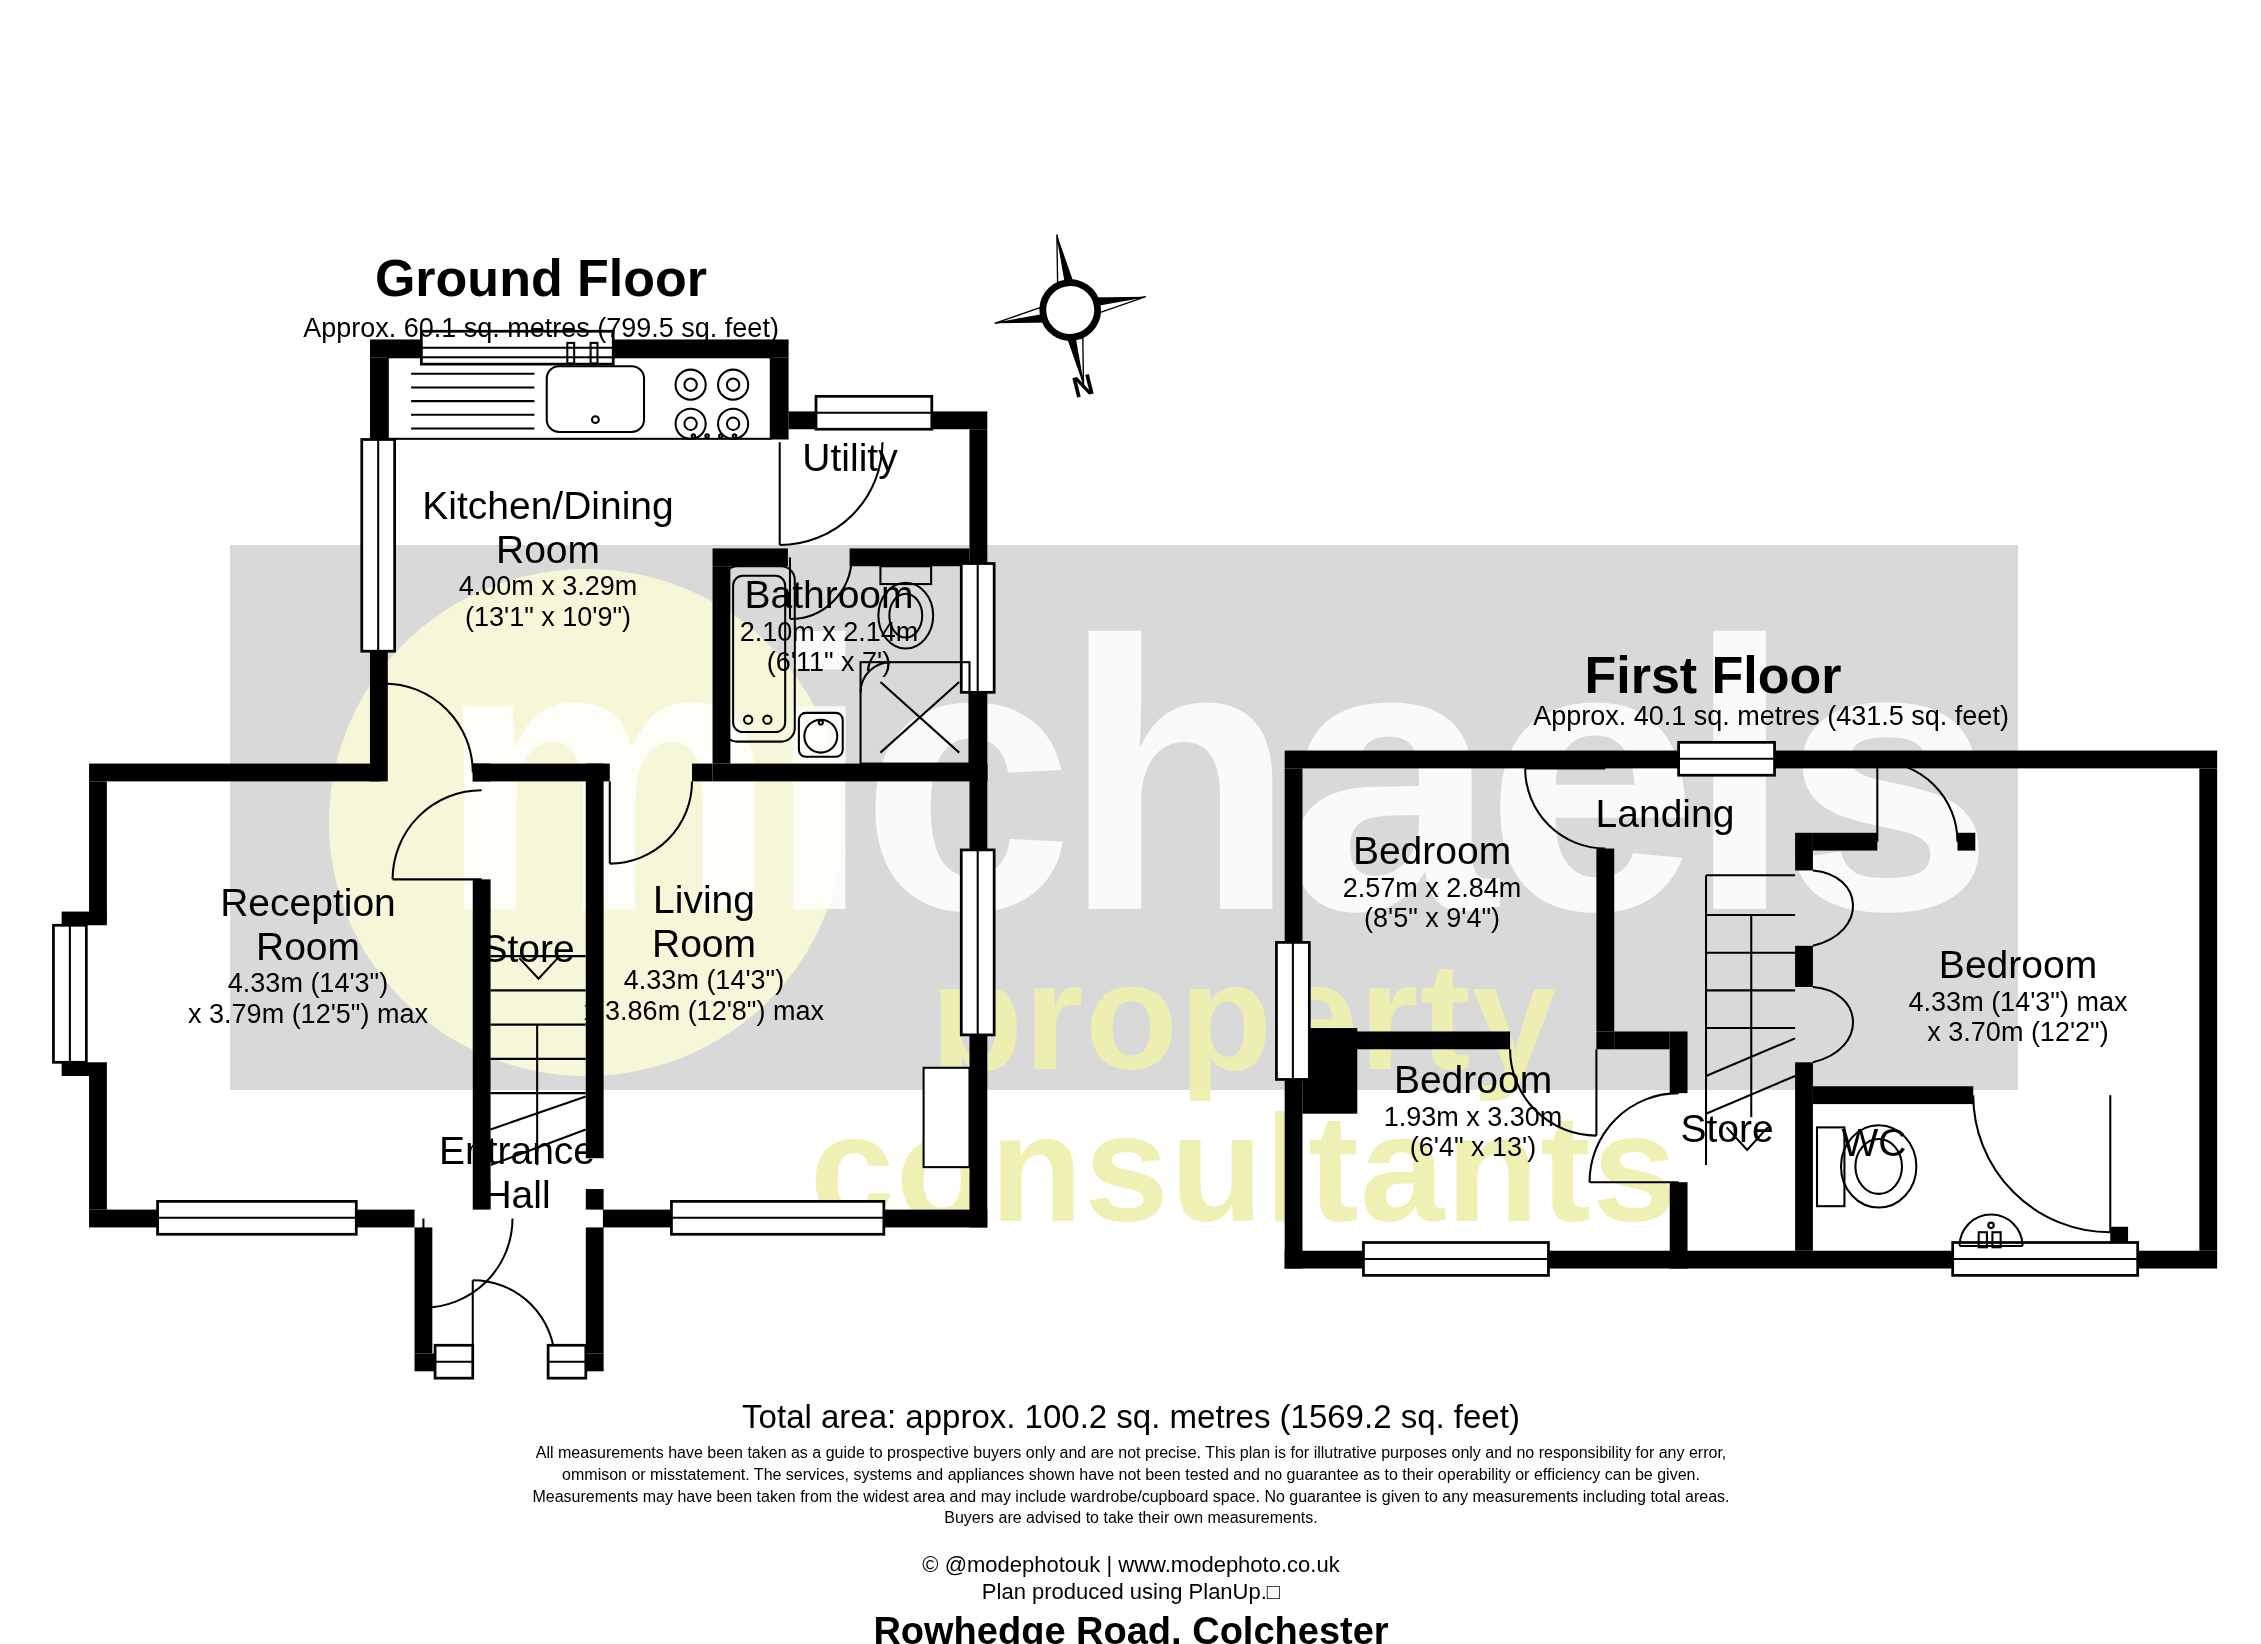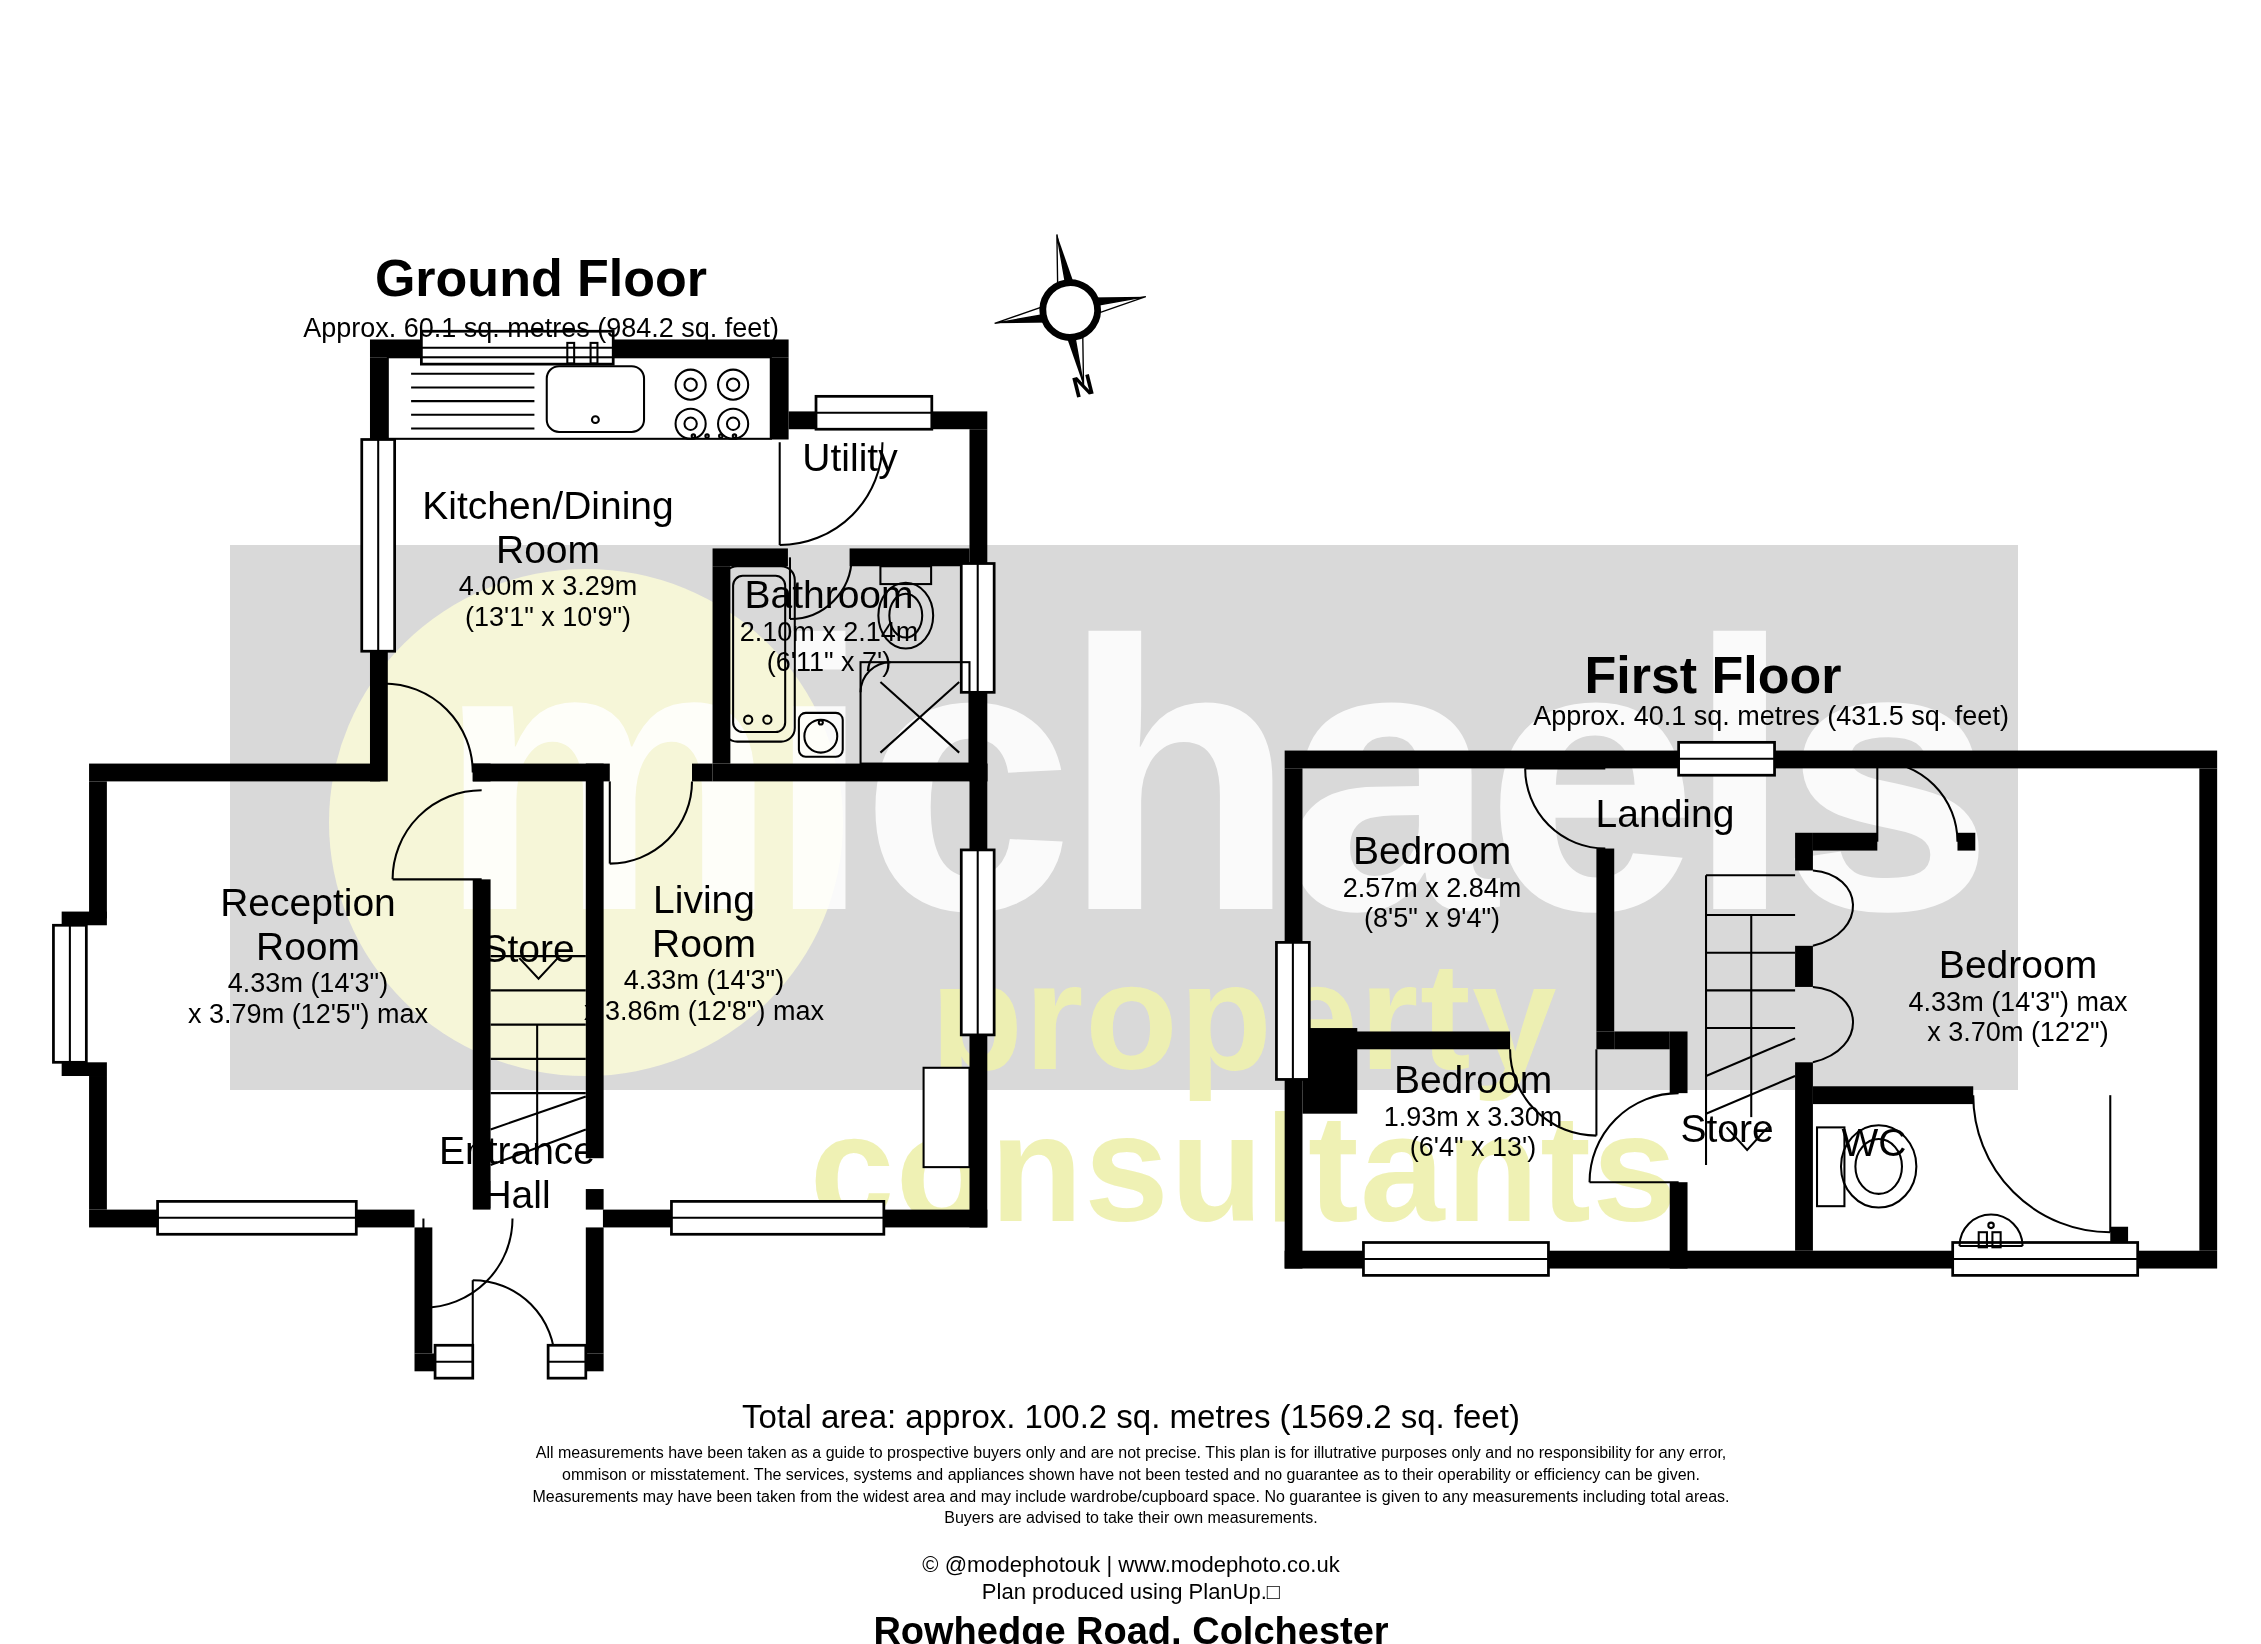--- a/index.html
+++ b/index.html
@@ -257,21 +257,21 @@
       <ellipse cx="2742" cy="1702" rx="34" ry="40"></ellipse>
     <path d="M 2860 1818 A 46 46 0 0 1 2952 1818"></path>
       <line x1="2860" y1="1818" x2="2952" y2="1818"></line>
     <rect x="2888" y="1798" width="12" height="22"></rect>
       <rect x="2908" y="1798" width="12" height="22"></rect>
     <circle cx="2906" cy="1788" r="4"></circle>
   </g>
 </svg>
 
 <div class="label ft" style="left:541px;top:278px">Ground Floor</div>
-<div class="label fs" style="left:541px;top:328px">Approx. 60.1 sq. metres (984.2 sq. feet)</div>
+<div class="label fs" style="left:541px;top:328px">Approx. 60.1 sq. metres (799.5 sq. feet)</div>
 
 <div class="label" style="left:548px;top:558px">
   <div class="rn">Kitchen/Dining</div>
   <div class="rn">Room</div>
   <div class="rd">4.00m x 3.29m</div>
   <div class="rd">(13'1" x 10'9")</div>
 </div>
 
 <div class="label rn" style="left:850px;top:458px">Utility</div>
 

